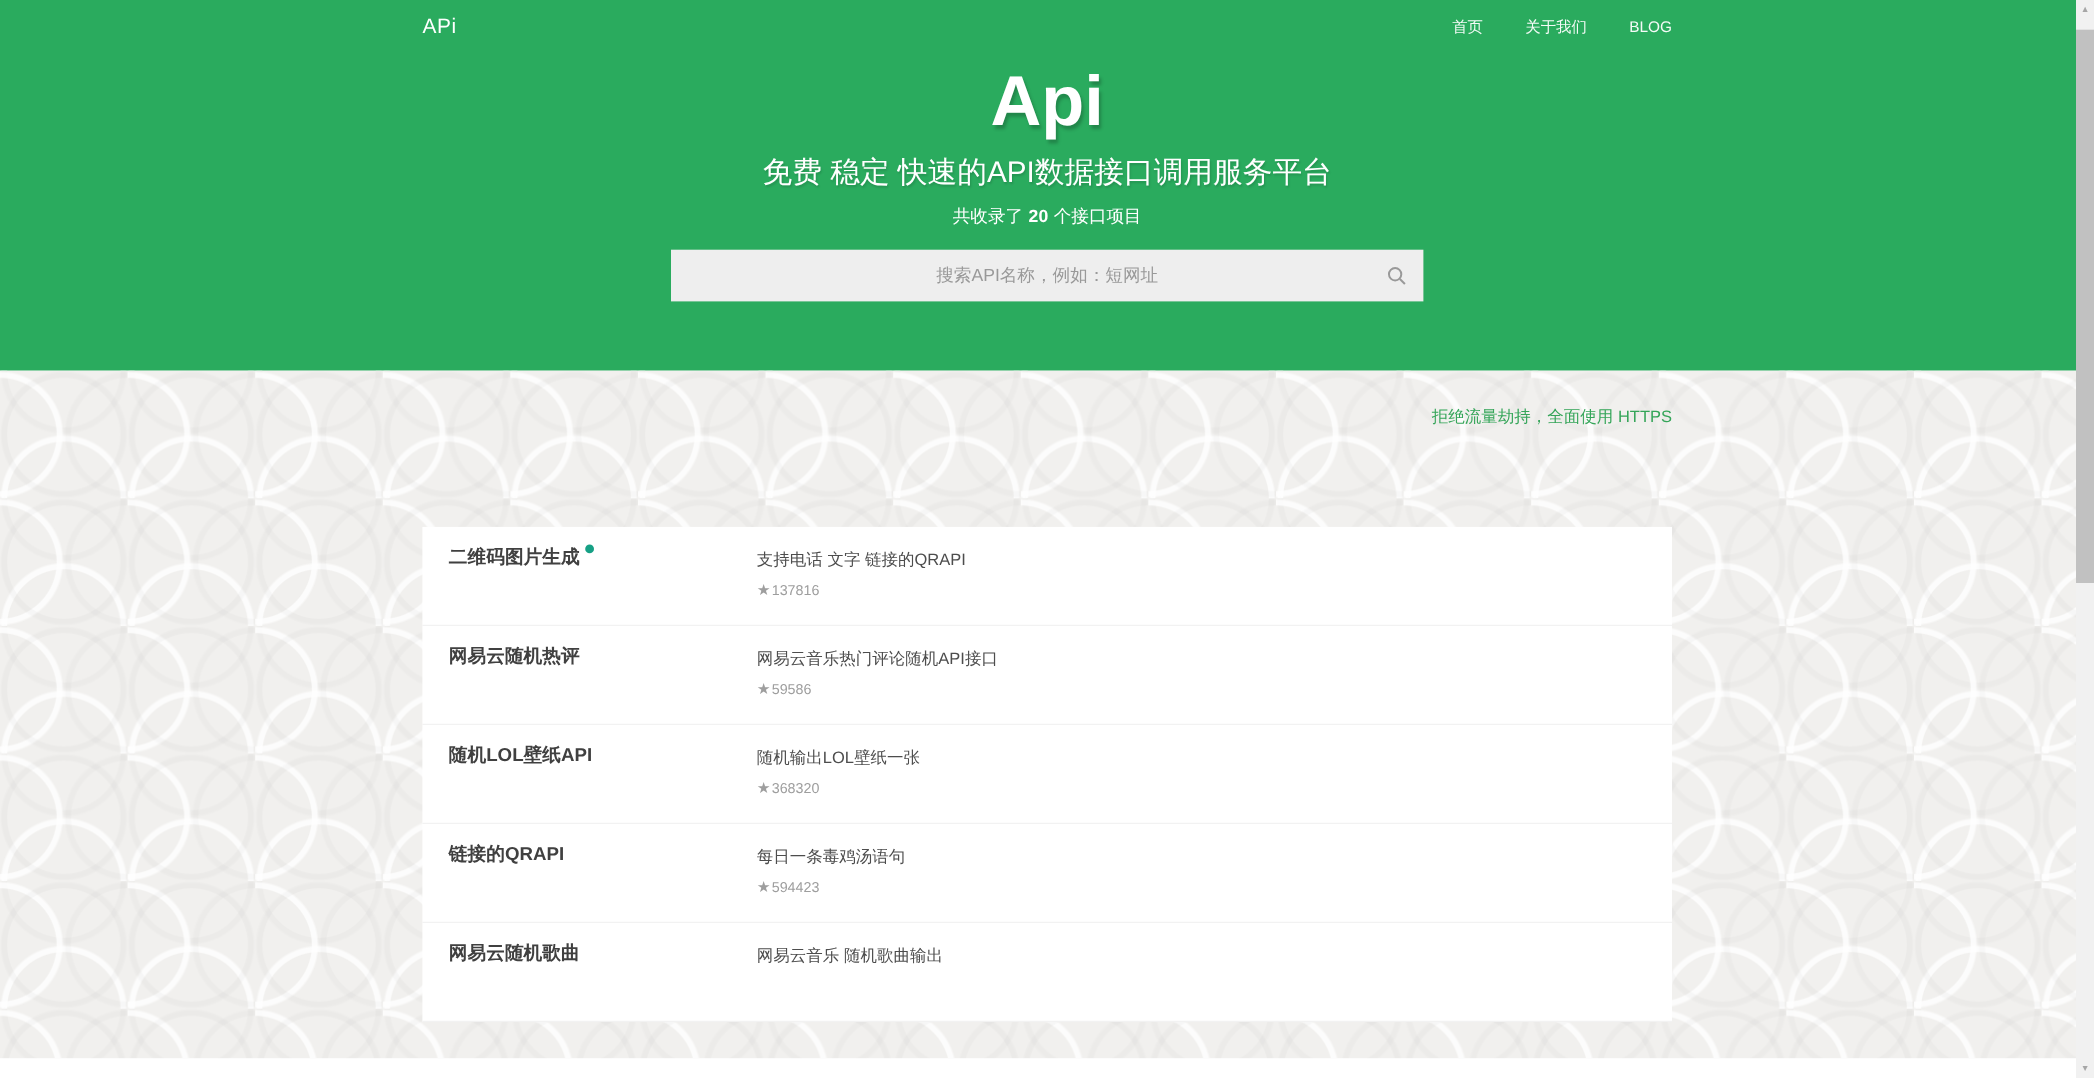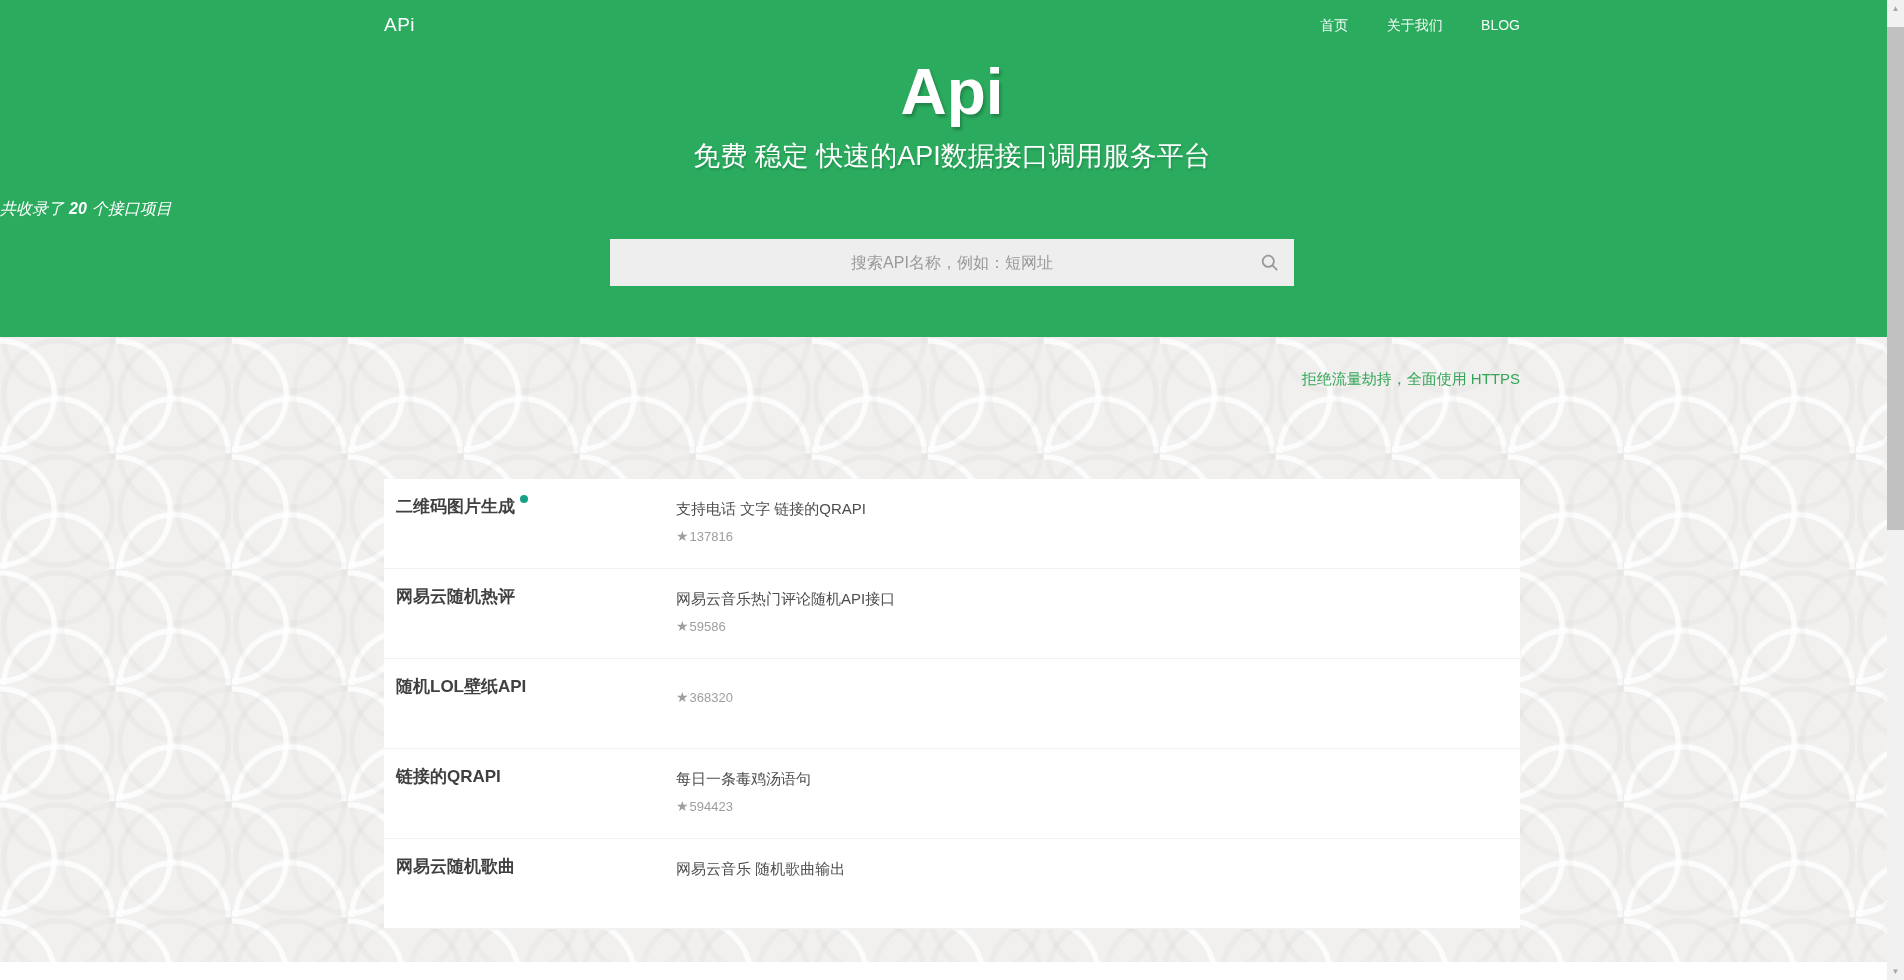--- a/index.html
+++ b/index.html
@@ -15,21 +15,21 @@
 
   
   .hero{height:337px;background:var(--header-green);color:#fff;}
   .nav-row{display:flex;justify-content:space-between;align-items:center;padding-top:14px;}
   .logo{font-size:19px;color:#fff;letter-spacing:.5px;cursor:pointer;}
   .main-nav a{color:rgba(255,255,255,.95);text-decoration:none;font-size:14px;margin-left:34px;cursor:pointer;}
   .hero-title{font-size:64px;font-weight:bold;text-align:center;margin-top:24px;line-height:1;
     text-shadow:2px 3px 3px rgba(0,0,0,.22);}
   .hero-subtitle{font-size:27px;text-align:center;margin-top:14px;font-weight:400;
     text-shadow:1px 2px 2px rgba(0,0,0,.15);}
-  .hero-stats{font-size:16px;margin-top:25px;font-style:italic;}
+  .hero-stats{font-size:16px;text-align:center;margin-top:13px;}
   .hero-stats b{margin:0 5px;}
   .search-wrap{position:relative;width:684px;margin:19px auto 0;}
   .search-wrap input{width:100%;height:47px;border:0;outline:none;background:#eeeeee;
     text-align:center;font-size:16px;color:#404040;font-family:inherit;}
   .search-wrap input::placeholder{color:#999;}
   .search-icon{position:absolute;right:15px;top:15px;width:18px;height:18px;cursor:pointer;}
 
   
   .main-section{height:625px;background-color:#f1f0ee;
     background-image:
@@ -37,21 +37,21 @@
       radial-gradient(circle 58px at 0px 58px, transparent 51px, rgba(255,255,255,.8) 52px, rgba(255,255,255,.8) 56px, transparent 58px),
       radial-gradient(circle 58px at 116px 58px, transparent 51px, rgba(0,0,0,.018) 52px, rgba(0,0,0,.018) 56px, transparent 58px),
       radial-gradient(circle 58px at 58px 0px, transparent 51px, rgba(0,0,0,.018) 52px, rgba(0,0,0,.018) 56px, transparent 58px),
       radial-gradient(circle 58px at 58px 116px, transparent 51px, rgba(255,255,255,.8) 52px, rgba(255,255,255,.8) 56px, transparent 58px);
     background-size:116px 116px;}
   .notice-row{text-align:right;padding-top:33px;height:54px;}
   .https-link{font-size:15px;color:var(--link-green);text-decoration:none;cursor:pointer;}
 
   
   .panel{margin-top:88px;background:#fff;}
-  .api-row{display:flex;height:90px;padding:0 12px;border-bottom:1px solid #f1f1f1;cursor:pointer;}
+  .api-row{display:flex;height:90px;padding:0 24px;border-bottom:1px solid #f1f1f1;cursor:pointer;}
   .title-col{width:280px;padding-top:16px;}
   .api-title{font-size:17px;font-weight:700;color:#404040;}
   .new-dot{display:inline-block;width:8px;height:8px;border-radius:50%;
     background:var(--accent-teal);margin-left:5px;vertical-align:9px;}
   .desc-col{flex:1;padding-top:21px;}
   .api-desc{font-size:15px;color:#4d4d4d;}
   .star-line{margin-top:9px;font-size:13px;color:var(--star-gray);}
   .star-line .star{font-size:14px;margin-right:1px;}
 
   
@@ -108,20 +108,21 @@
       <div class="star-line"><span class="star">★</span><span class="count">59586</span></div>
     </div>
   </div>
 
 
   <div class="api-row">
     <div class="title-col">
       <span class="api-title">随机LOL壁纸API</span>
     </div>
     <div class="desc-col">
+      <div class="api-desc">随机输出LOL壁纸一张</div>
       <div class="star-line"><span class="star">★</span><span class="count">368320</span></div>
     </div>
   </div>
 
   <div class="api-row">
     <div class="title-col">
       <span class="api-title">链接的QRAPI</span>
     </div>
     <div class="desc-col">
       <div class="api-desc">每日一条毒鸡汤语句</div>

